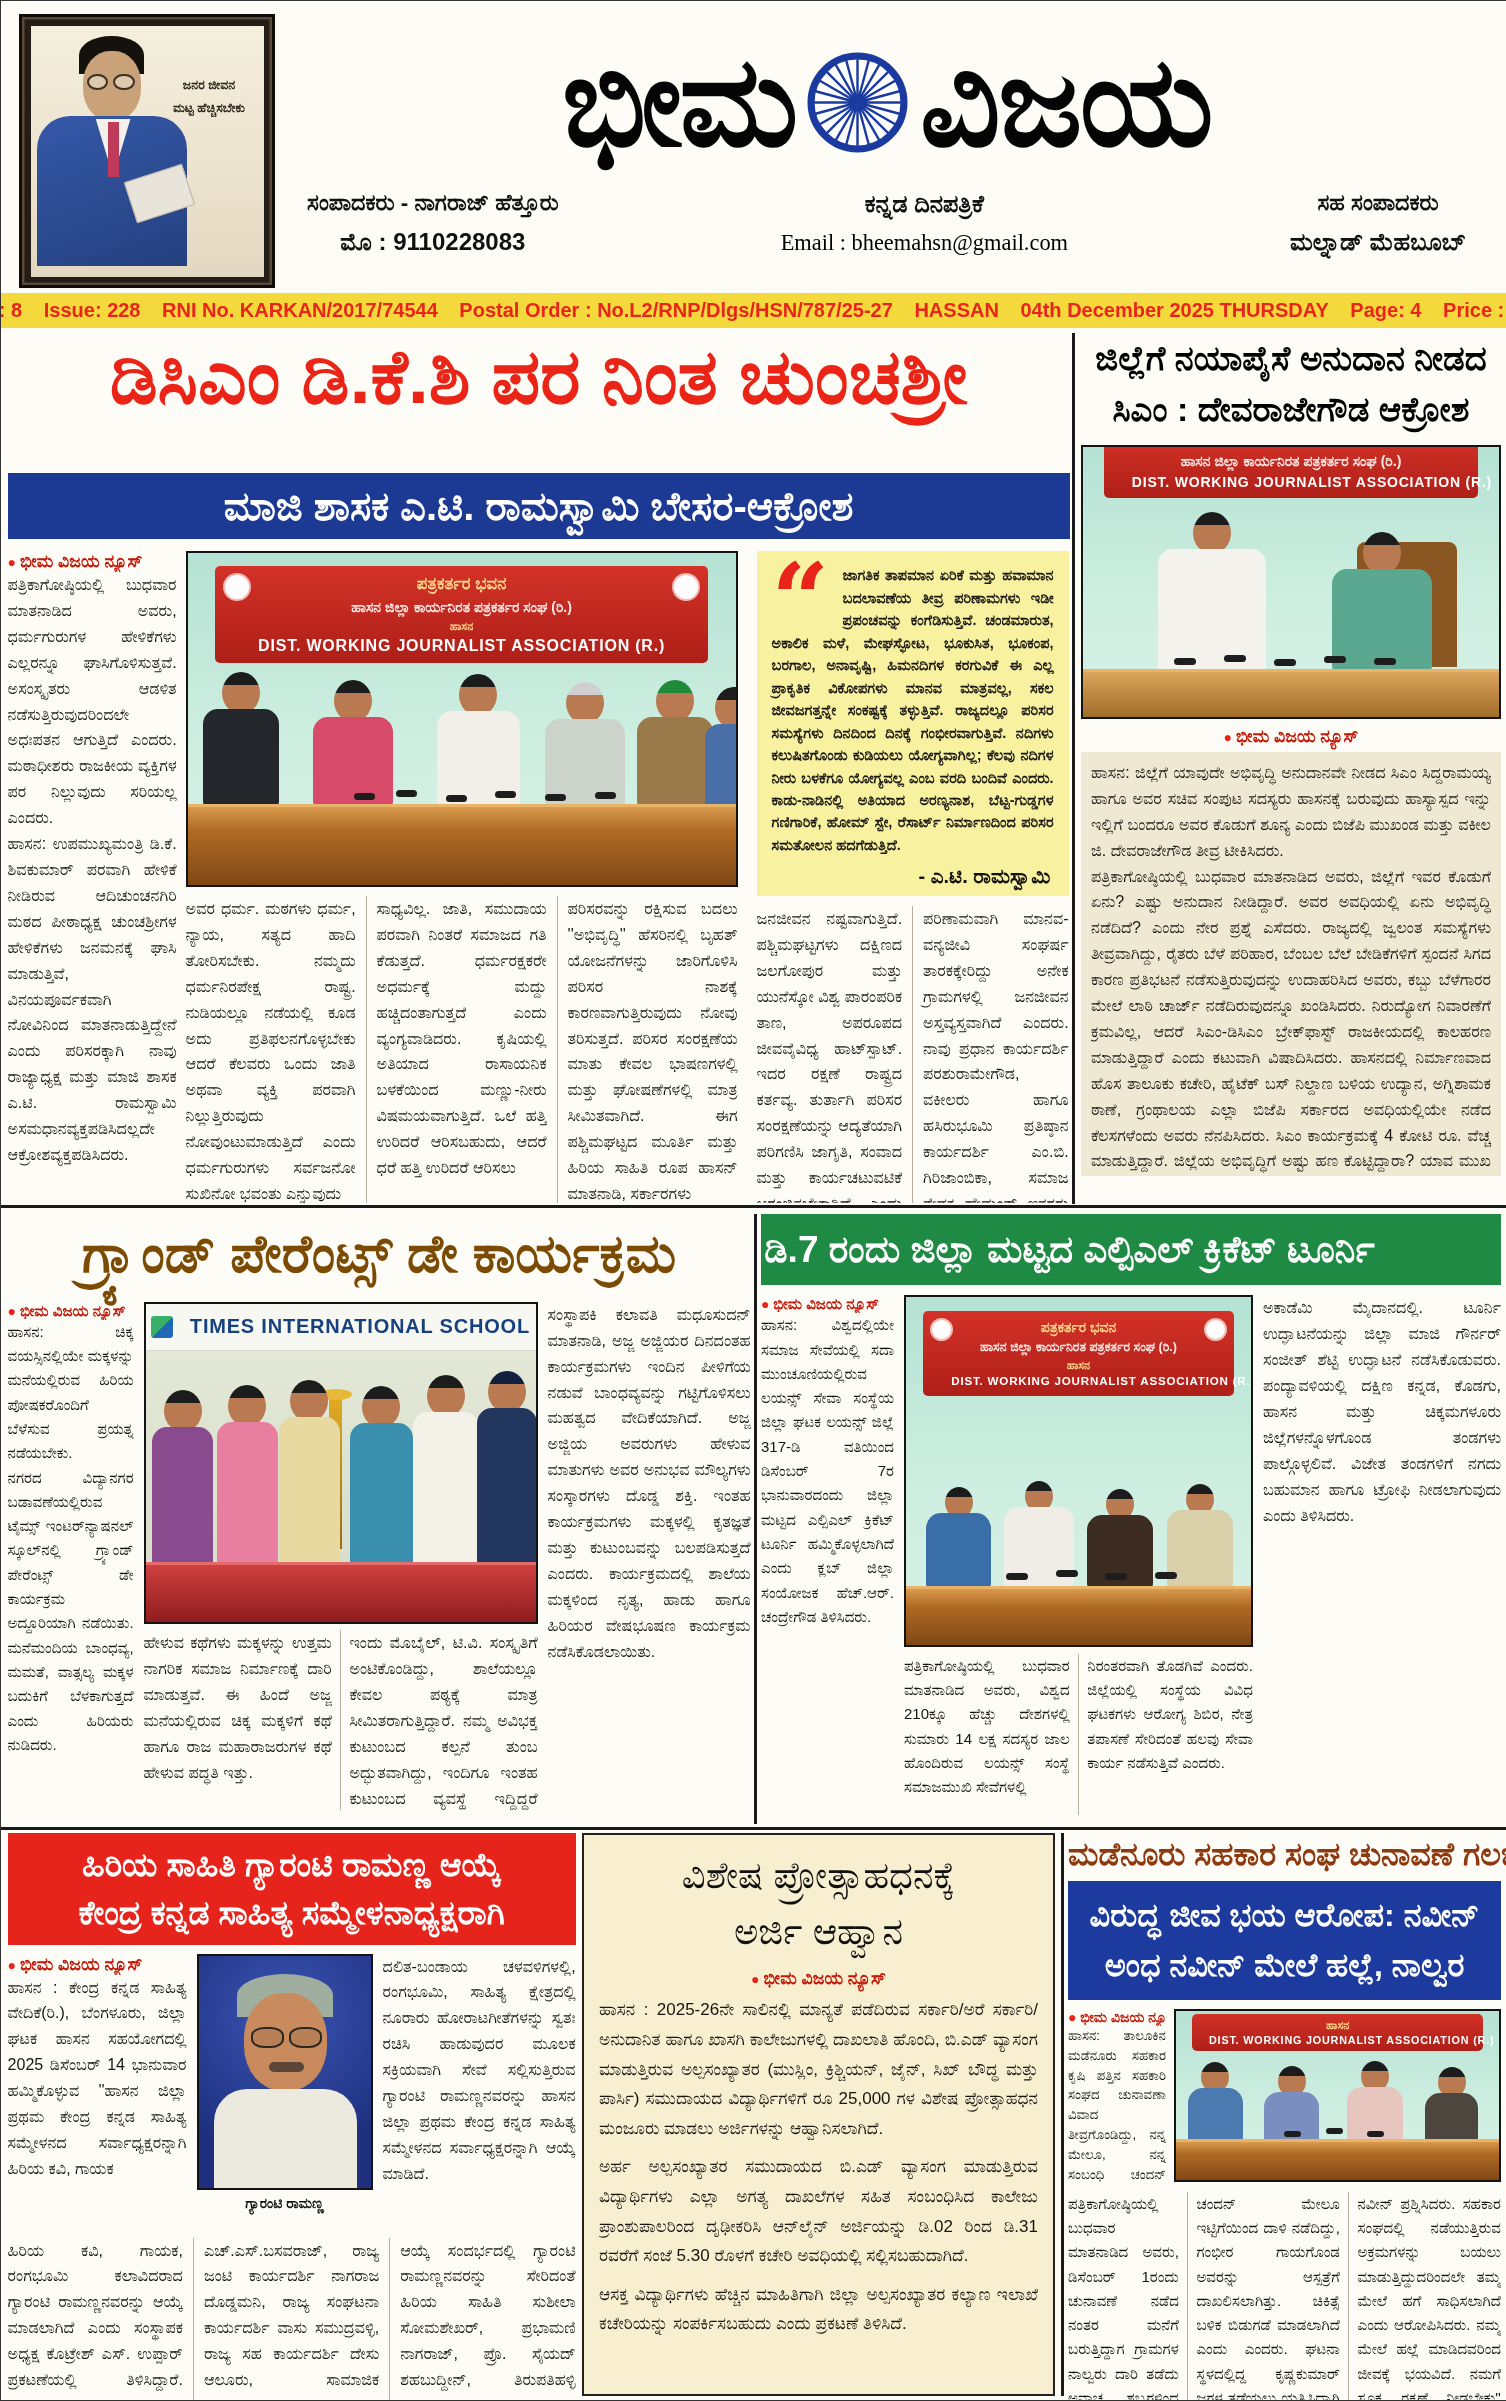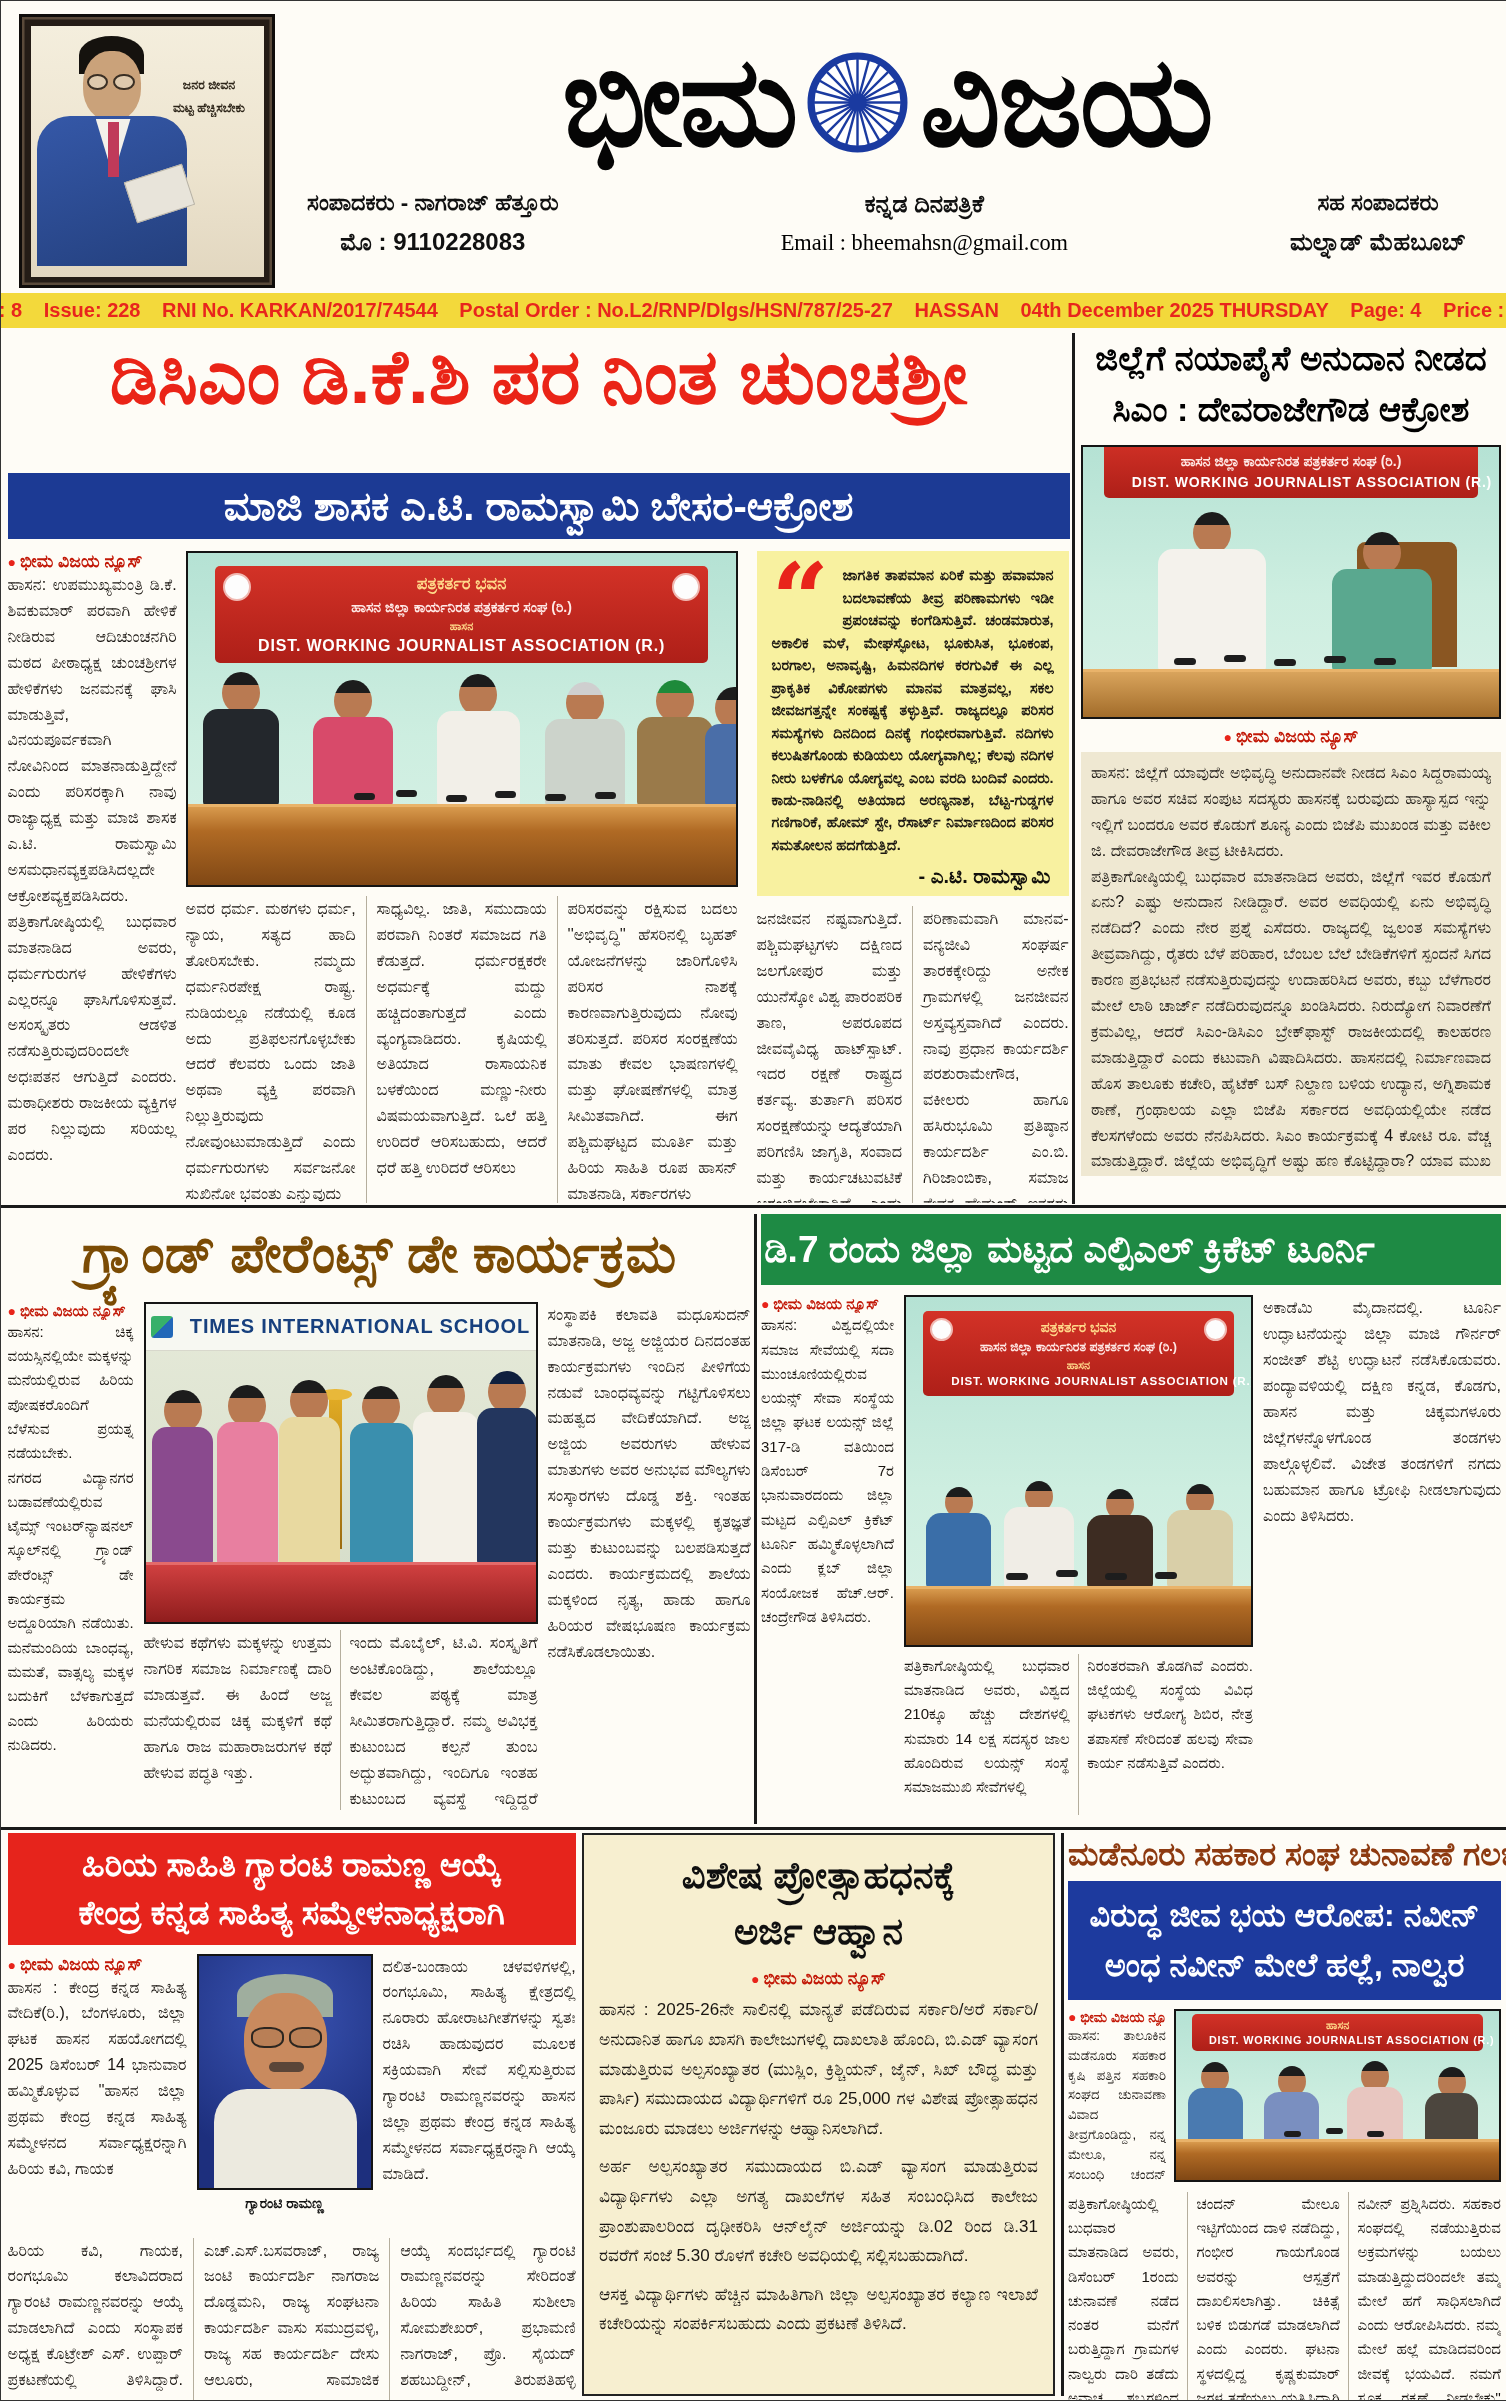--- a/index.html
+++ b/index.html
@@ -109,21 +109,21 @@
   .po-glass{position:absolute;left:52px;top:71px;width:71px;height:21.6px;display:flex;gap:5px}
   .po-glass span{flex:1;border:2.5px solid #2c2620;border-radius:40%;background:#00000014}
   .po-mo{position:absolute;left:70px;top:106px;width:35px;height:10px;border-radius:5px;background:#5a4538}
   .po-shirt{position:absolute;left:15px;top:133px;width:143px;height:103px;border-radius:33px 33px 0 0;background:#eceadf}
   .po-caption{text-align:center;font-weight:800;font-size:14px;margin-top:5px;color:#111}
   .sa-c3{flex:1;overflow:hidden}
   .sa-cols{display:flex;margin-top:10px;height:249px;overflow:hidden}
   .sa-cols>div+div{border-left:0.8px solid #b5ae9d;padding-left:10px;margin-left:10px}
   
   .sc{position:absolute;left:581px;top:1832px;width:473px;height:563px;border:2.5px solid #222;background:#f7efd0;padding:13.3px 15px;overflow:hidden}
-  .sc-head{font-size:37px;font-weight:700;color:#101010;text-align:center;line-height:1.5}
+  .sc-head{font-size:37px;font-weight:400;color:#101010;text-align:center;line-height:1.5}
   .sc-byline{text-align:center;margin:8.3px 0 6.6px 0}
   .sc .bt{font-size:17px;line-height:1.75}
   .sc .bt+.bt{margin-top:8.3px}
   
   .md{position:absolute;left:1067px;top:1832px;width:433px;height:563px}
   .md-head{color:#8d3a10;font-size:32px;font-weight:900;text-align:center;white-space:nowrap;line-height:1.35}
   .md-blue{background:#1d3a9e;color:#fff;font-size:32px;font-weight:900;text-align:center;line-height:1.55;padding:10px 1.7px;margin-top:5px}
   .md-row{display:flex;gap:8.3px;margin-top:8.3px;height:173px}
   .md-c1{width:98px;flex:0 0 auto;overflow:hidden}
   .md-c1 .byline{font-size:14px}
@@ -218,22 +218,22 @@
     <span>Page: 4</span>
     <span>Price : Rs.2-00</span>
   </div>
 
   <div class="main-story">
     <div class="ms-head">ಡಿಸಿಎಂ ಡಿ.ಕೆ.ಶಿ ಪರ ನಿಂತ ಚುಂಚಶ್ರೀ</div>
     <div class="ms-sub">ಮಾಜಿ ಶಾಸಕ ಎ.ಟಿ. ರಾಮಸ್ವಾಮಿ ಬೇಸರ-ಆಕ್ರೋಶ</div>
 
     <div class="ms-leadcol">
       <div class="byline">ಭೀಮ ವಿಜಯ ನ್ಯೂಸ್</div>
+      <p class="bt">ಪತ್ರಿಕಾಗೋಷ್ಠಿಯಲ್ಲಿ ಬುಧವಾರ ಮಾತನಾಡಿದ ಅವರು, ಧರ್ಮಗುರುಗಳ ಹೇಳಿಕೆಗಳು ಎಲ್ಲರನ್ನೂ ಘಾಸಿಗೊಳಿಸುತ್ತವೆ. ಅಸಂಸ್ಕೃತರು ಆಡಳಿತ ನಡೆಸುತ್ತಿರುವುದರಿಂದಲೇ ಅಧಃಪತನ ಆಗುತ್ತಿದೆ ಎಂದರು. ಮಠಾಧೀಶರು ರಾಜಕೀಯ ವ್ಯಕ್ತಿಗಳ ಪರ ನಿಲ್ಲುವುದು ಸರಿಯಲ್ಲ ಎಂದರು.</p>
       <p class="bt">ಹಾಸನ: ಉಪಮುಖ್ಯಮಂತ್ರಿ ಡಿ.ಕೆ. ಶಿವಕುಮಾರ್ ಪರವಾಗಿ ಹೇಳಿಕೆ ನೀಡಿರುವ ಆದಿಚುಂಚನಗಿರಿ ಮಠದ ಪೀಠಾಧ್ಯಕ್ಷ ಚುಂಚಶ್ರೀಗಳ ಹೇಳಿಕೆಗಳು ಜನಮನಕ್ಕೆ ಘಾಸಿ ಮಾಡುತ್ತಿವೆ, ವಿನಯಪೂರ್ವಕವಾಗಿ ನೋವಿನಿಂದ ಮಾತನಾಡುತ್ತಿದ್ದೇನೆ ಎಂದು ಪರಿಸರಕ್ಕಾಗಿ ನಾವು ರಾಜ್ಯಾಧ್ಯಕ್ಷ ಮತ್ತು ಮಾಜಿ ಶಾಸಕ ಎ.ಟಿ. ರಾಮಸ್ವಾಮಿ ಅಸಮಧಾನವ್ಯಕ್ತಪಡಿಸಿದಲ್ಲದೇ ಆಕ್ರೋಶವ್ಯಕ್ತಪಡಿಸಿದರು.</p>
-      <p class="bt">ಪತ್ರಿಕಾಗೋಷ್ಠಿಯಲ್ಲಿ ಬುಧವಾರ ಮಾತನಾಡಿದ ಅವರು, ಧರ್ಮಗುರುಗಳ ಹೇಳಿಕೆಗಳು ಎಲ್ಲರನ್ನೂ ಘಾಸಿಗೊಳಿಸುತ್ತವೆ. ಅಸಂಸ್ಕೃತರು ಆಡಳಿತ ನಡೆಸುತ್ತಿರುವುದರಿಂದಲೇ ಅಧಃಪತನ ಆಗುತ್ತಿದೆ ಎಂದರು. ಮಠಾಧೀಶರು ರಾಜಕೀಯ ವ್ಯಕ್ತಿಗಳ ಪರ ನಿಲ್ಲುವುದು ಸರಿಯಲ್ಲ ಎಂದರು.</p>
     </div>
 
     <div class="ms-photo photo">
       <div class="red-banner">
         <div class="rb-l1">ಪತ್ರಕರ್ತರ ಭವನ</div>
         <div class="rb-l2">ಹಾಸನ ಜಿಲ್ಲಾ ಕಾರ್ಯನಿರತ ಪತ್ರಕರ್ತರ ಸಂಘ (ರಿ.)</div>
         <div class="rb-city">ಹಾಸನ</div>
         <div class="rb-en">DIST. WORKING JOURNALIST ASSOCIATION (R.)</div>
         <div class="logo-dot" style="left:8.3px"></div>
         <div class="logo-dot" style="right:8.3px"></div>

